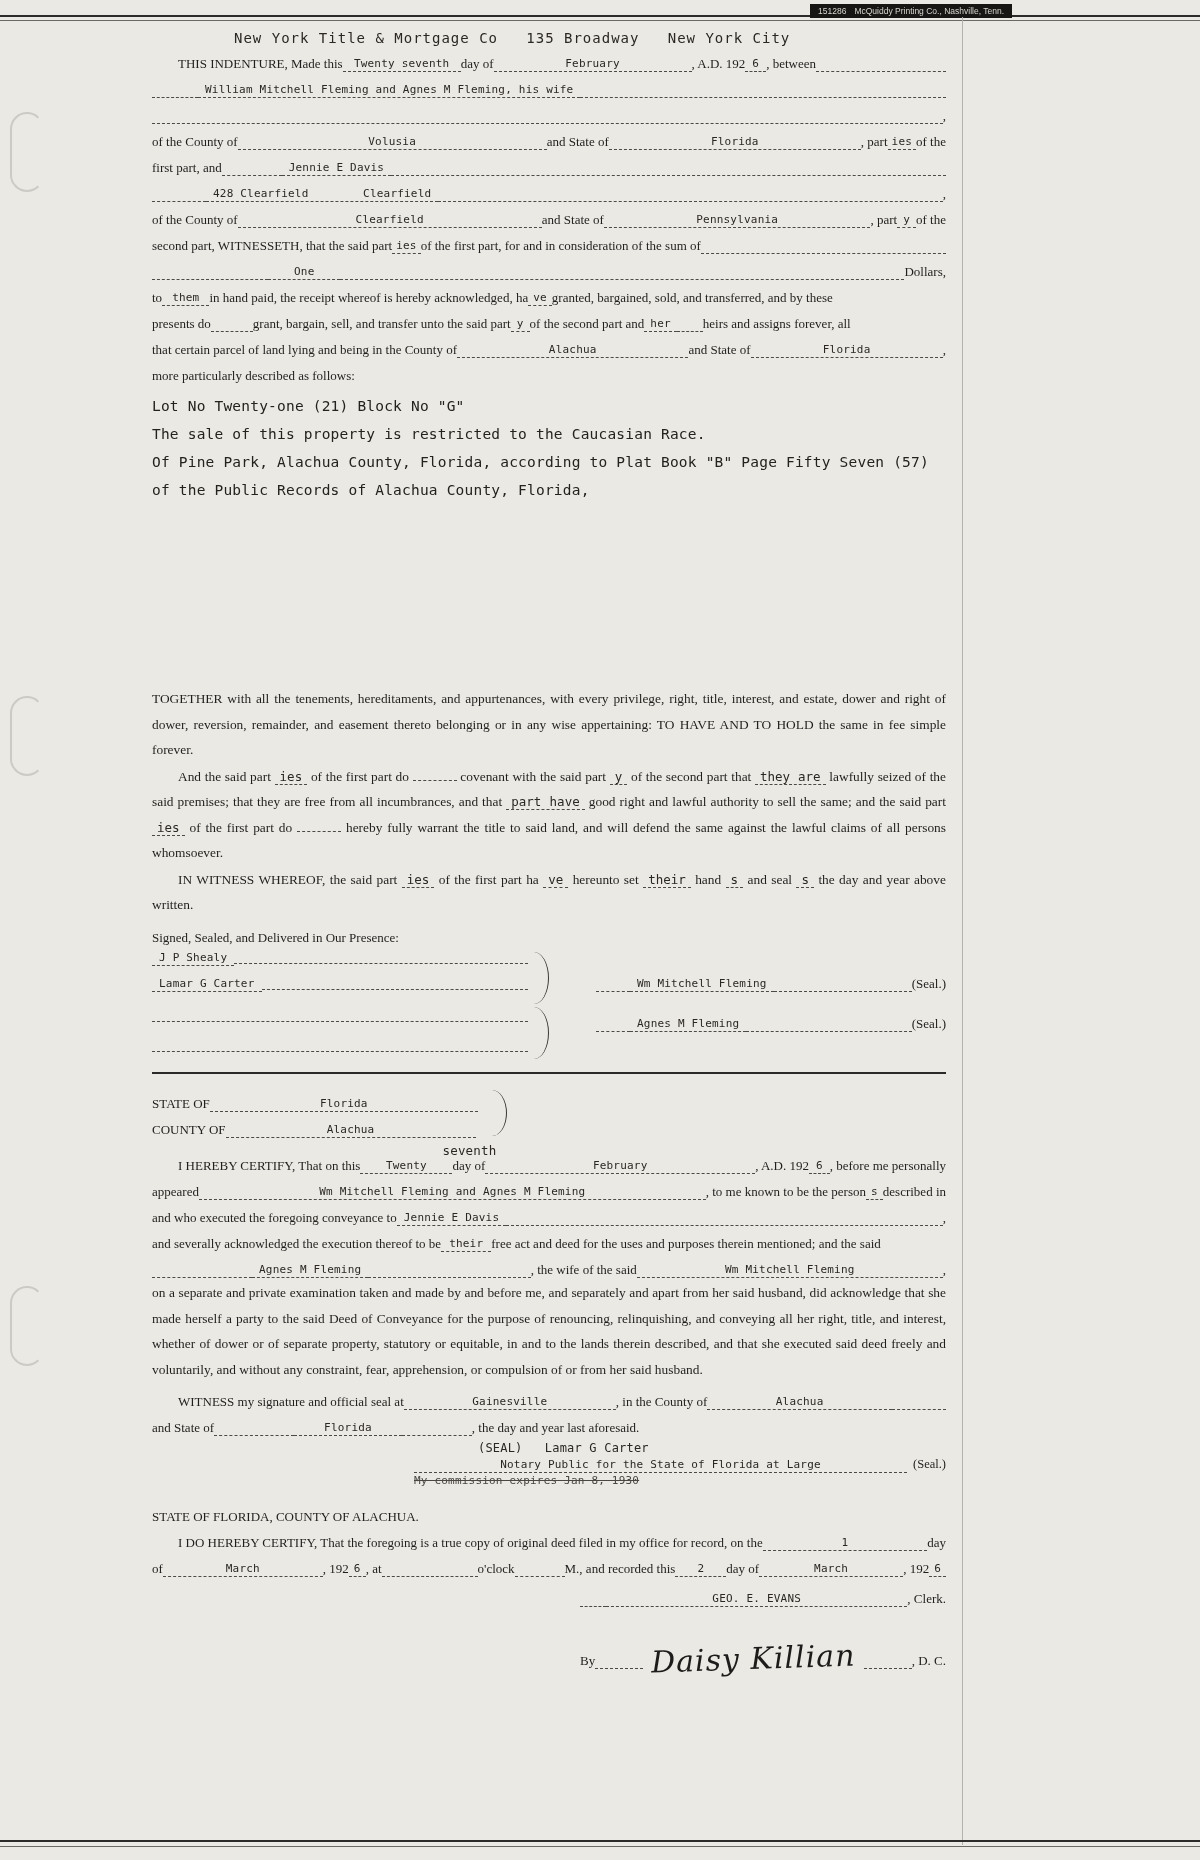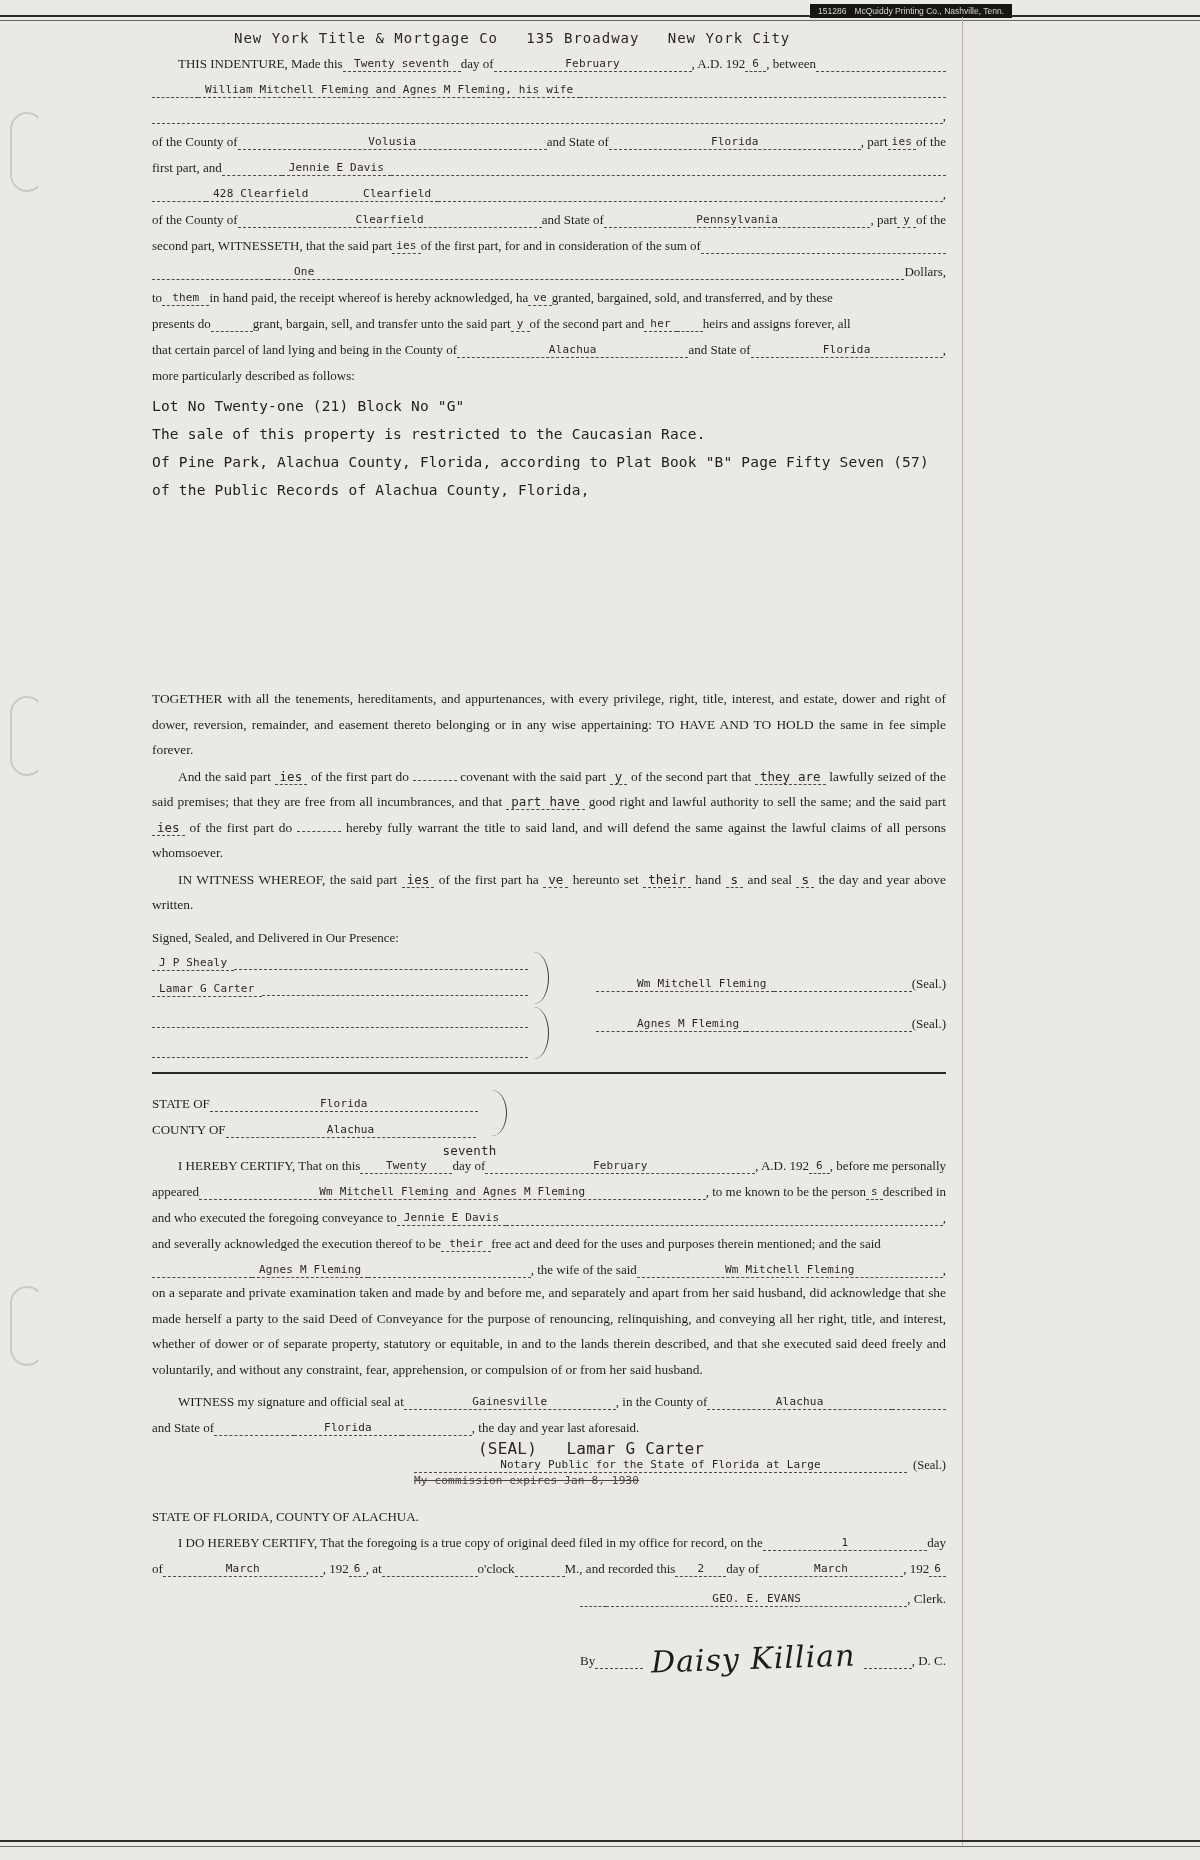--- a/index.html
+++ b/index.html
@@ -16,33 +16,33 @@
   .pre{white-space:pre}
   .indent{display:inline-block;width:26px}
   .para{font-size:13.4px;line-height:25.5px;text-align:justify}
   .para.ind{text-indent:26px}
   .ti{font-family:"DejaVu Sans Mono",monospace;font-size:12.5px;border-bottom:1.3px dashed #4d4a45;padding:0 5px;white-space:nowrap;color:#2b2823}
   .idash{display:inline-block;width:44px;border-bottom:1.3px dashed #4d4a45;height:12px}
   .desc{font-family:"DejaVu Sans Mono",monospace;font-size:14.5px;line-height:28px;color:#24221e;letter-spacing:.2px}
   .typedheader{height:22px;padding-left:82px;font-size:14px;letter-spacing:1px}
   .sigblock{display:flex;margin-top:4px}
   .sigleft{width:376px}
-  .sigrow{display:flex;align-items:center;height:26px;font-size:13px}
+  .sigrow{display:flex;align-items:flex-start;height:26px;font-size:13px}
   .bracecol{width:26px;padding-left:6px;padding-top:2px}
   .brace{width:15px;height:52px;border-right:1.7px solid #3a3834;border-radius:0 100% 100% 0 / 0 50% 50% 0;margin-bottom:3px}
   .sigright{flex:1;padding-left:42px;padding-top:8px}
   .sealrow{display:flex;align-items:flex-end;height:26px;font-size:13px;margin-top:8px}
   .rule{height:2.6px;background:#2b2a28;margin-top:8px}
   .stateblock{position:relative;margin-top:12px}
   .statebrace{position:absolute;left:340px;top:4px;width:15px;height:46px;border-right:1.7px solid #3a3834;border-radius:0 100% 100% 0 / 0 50% 50% 0}
   .supwrap{position:relative}
   .sup{position:absolute;left:-10px;top:-15px;font-size:12.5px}
   .notary{margin-left:262px;margin-top:5px}
-  .notary-line1{height:16px;padding-left:64px;font-size:16px}
-  .notary-row{display:flex;align-items:center;height:16px;font-size:12.5px}
+  .notary-line1{height:16px;padding-left:64px;font-size:12px}
+  .notary-row{display:flex;align-items:flex-start;height:16px;font-size:12.5px}
   .strike{text-decoration:line-through;color:#4a4743;height:16px;display:block}
   .clerkrow{margin-left:428px;margin-top:4px}
   .byrow{margin-left:428px;height:38px;margin-top:24px}
   .script{font-family:"DejaVu Serif",serif;font-style:italic;font-size:30px;line-height:30px;color:#1d1c1a;letter-spacing:1px;transform:rotate(-2deg);margin-bottom:-5px;padding:0 8px}
   .hr-top-a{position:absolute;top:15px;left:0;right:0;height:2.2px;background:#2c2b29}
   .hr-top-b{position:absolute;top:20px;left:0;right:0;height:1px;background:#6b6964}
   .hr-bot-a{position:absolute;bottom:18px;left:0;right:0;height:2.2px;background:#2c2b29}
   .hr-bot-b{position:absolute;bottom:13px;left:0;right:0;height:1px;background:#6b6964}
   .vline{position:absolute;left:962px;top:17px;bottom:15px;width:1px;background:#b5b2ac}
   .printer{position:absolute;top:4px;right:188px;background:#171614;color:#d8d5cf;font-family:"Liberation Sans",sans-serif;font-size:8.5px;line-height:10px;padding:2px 8px;display:flex;gap:8px;align-items:center}

